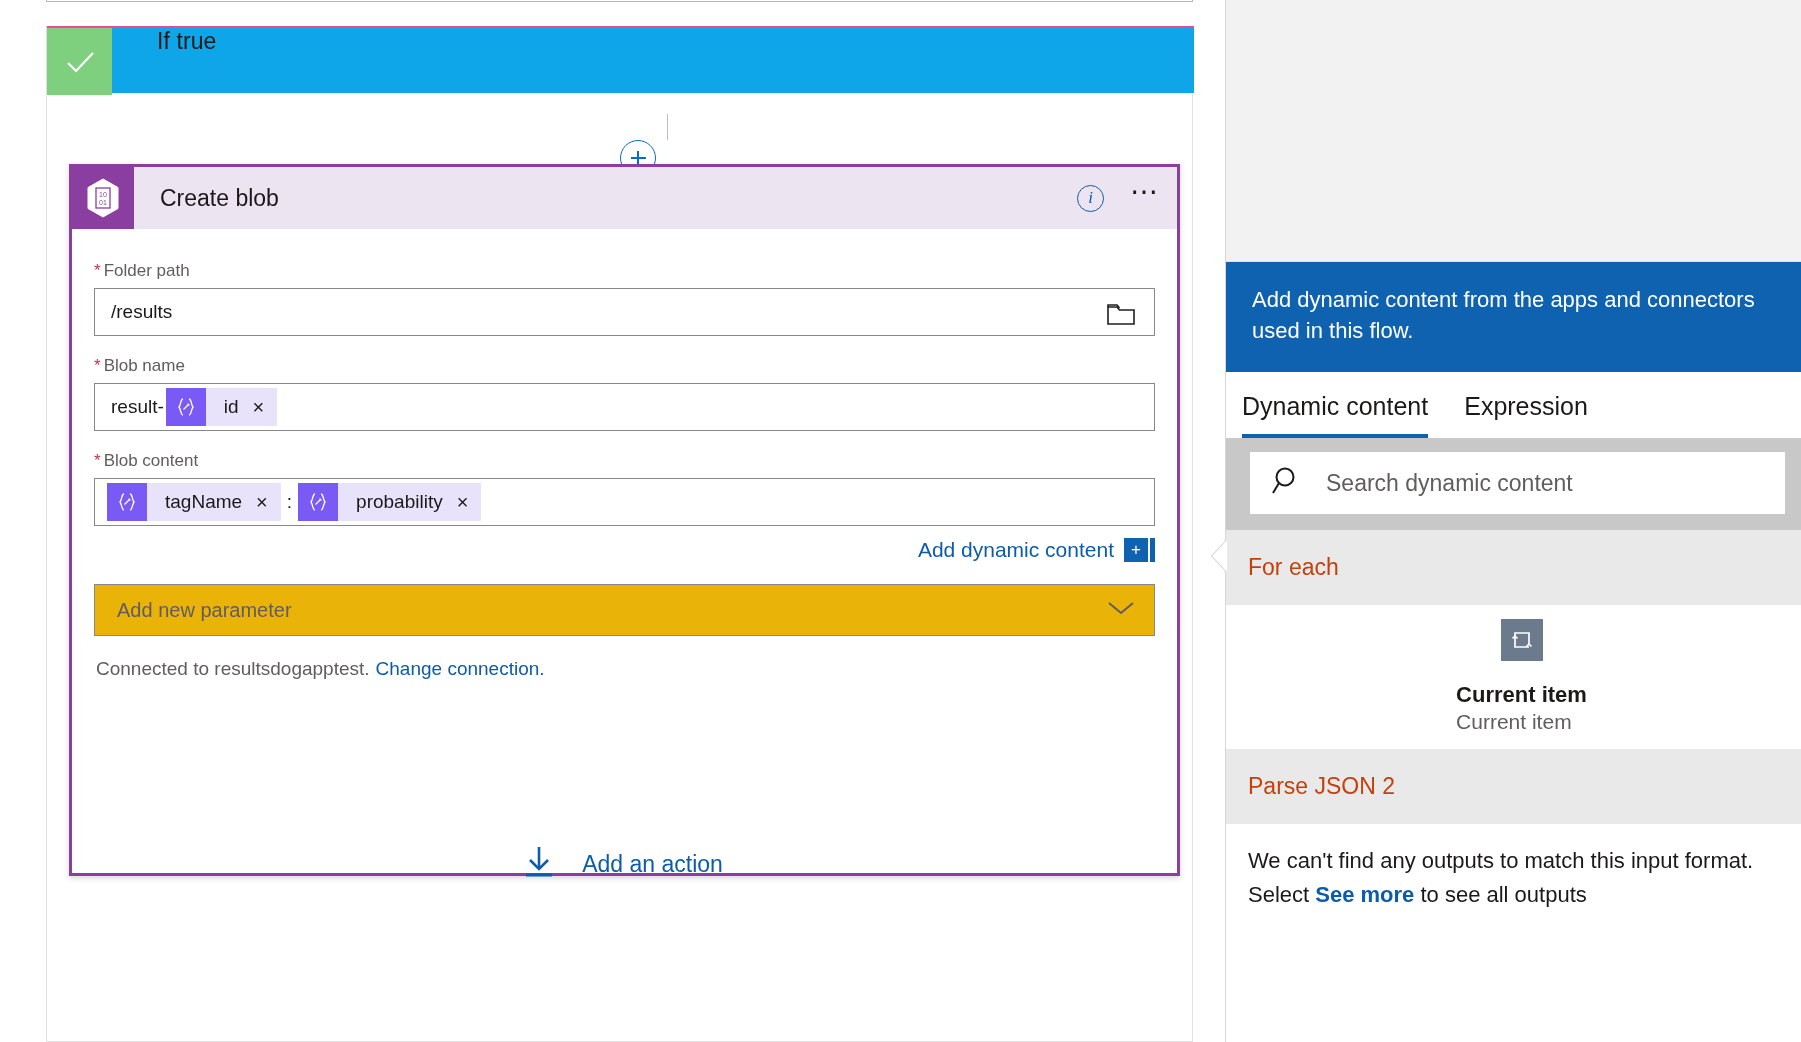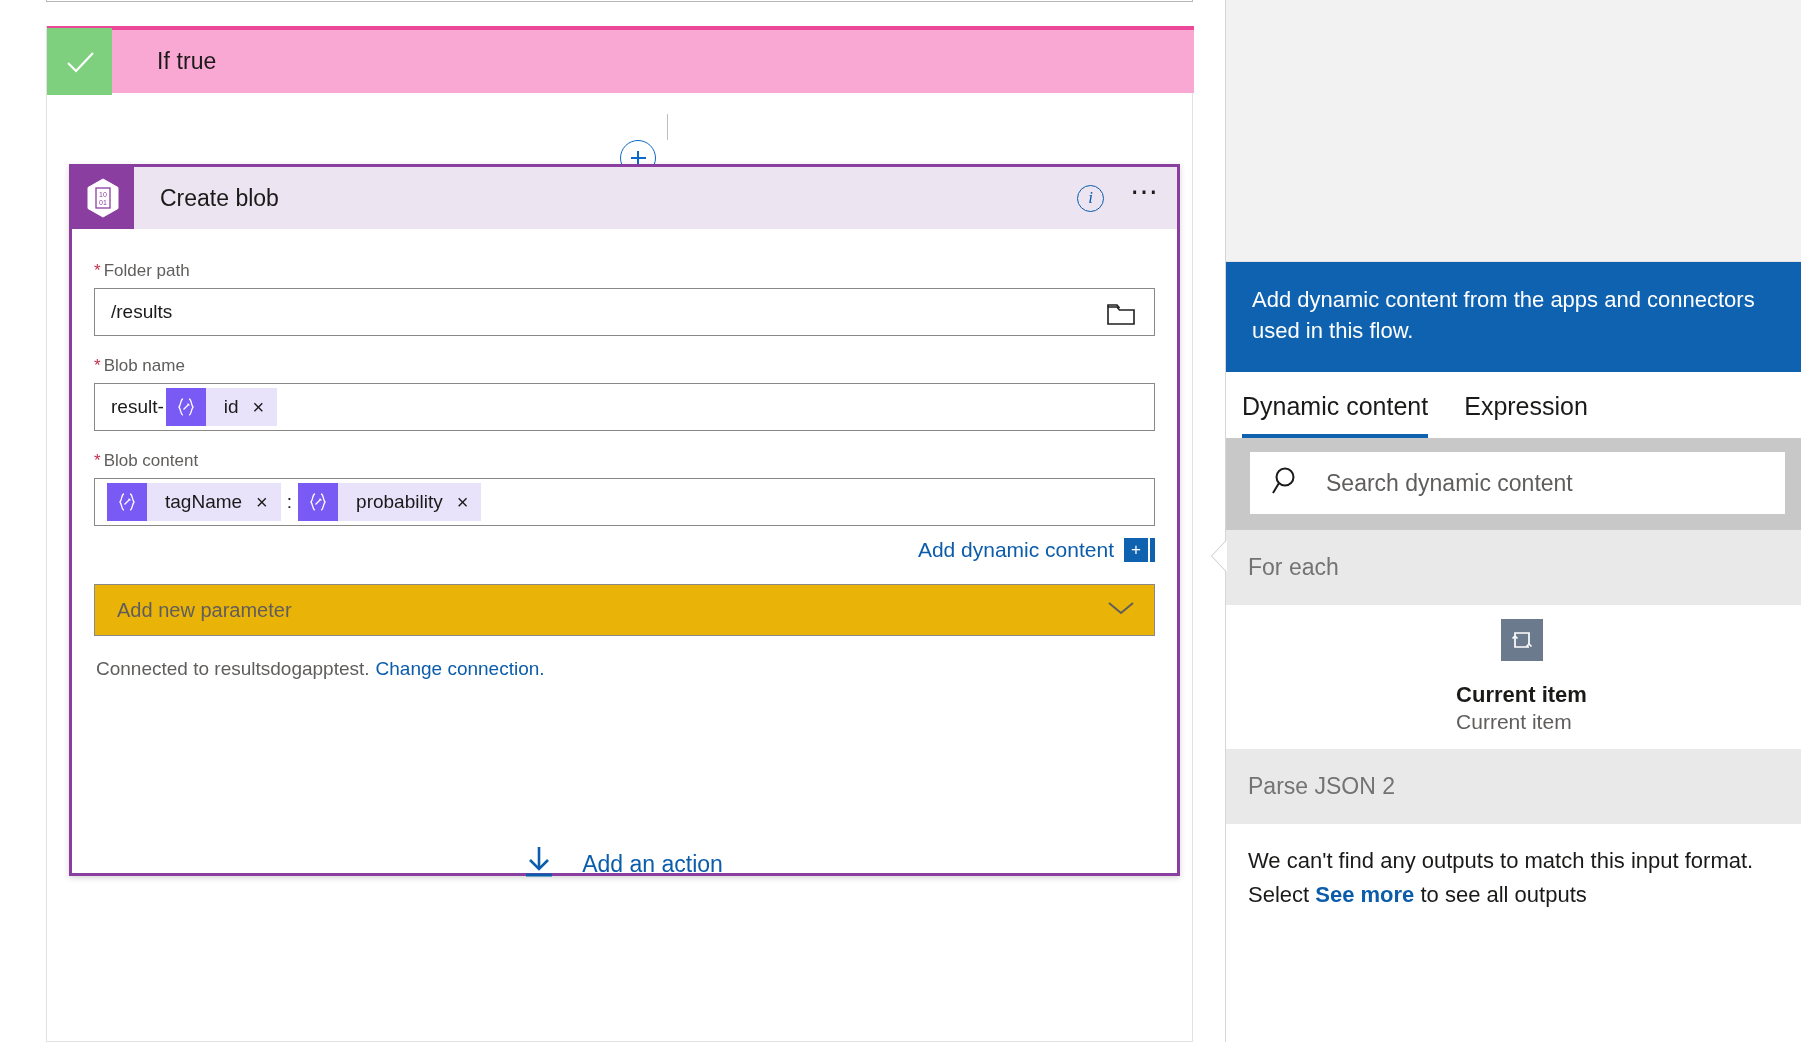--- a/index.html
+++ b/index.html
@@ -36,23 +36,23 @@
     width: 1147px; height: 1016px;
     border-left: 1px solid #e1e1e1;
     border-right: 1px solid #e1e1e1;
     border-bottom: 1px solid #e1e1e1;
     background: #ffffff;
   }
 
   .scope-header {
     position: absolute; left: 0; top: 0;
     width: 1147px; height: 67px;
-    background: #f9a8d4;
-    border-top: 4px solid #ec4899;
-    display: flex; align-items: center;
+    background: #0ea5e9;
+    border-top: 2px solid #ec4899;
+    display: flex; align-items: flex-start;
   }
   .scope-check {
     width: 65px; height: 67px;
     background: #7ed07e;
     display: flex; align-items: center; justify-content: center;
     flex: none;
   }
   .scope-check svg { display:block; }
   .scope-title {
     font-size: 23px; color: #1b1a19; margin-left: 45px; letter-spacing: .1px;
@@ -231,21 +231,21 @@
   .search-wrap {
     background: #c8c8c8; padding: 14px 16px 16px 24px;
   }
   .search-box {
     background:#ffffff; height: 62px;
     display:flex; align-items:center; gap: 22px;
     padding: 4px 20px;
   }
   .search-ph { font-size: 23px; color:#605e5c; }
   .group-head {
-    background:#e9e9e9; color:#737373; font-size:23px;
+    background:#e9e9e9; color:#c2410c; font-size:23px;
     padding: 24px 0 24px 22px;
   }
   .dc-item {
     background:#ffffff; display:flex; align-items:center; gap:20px;
     padding: 14px 6px 14px 22px; cursor:pointer;flex-direction:column;
   }
   .dc-ico {
     width:42px; height:42px; background:#6b7a8c; flex:none;
     display:flex; align-items:center; justify-content:center;
   }

